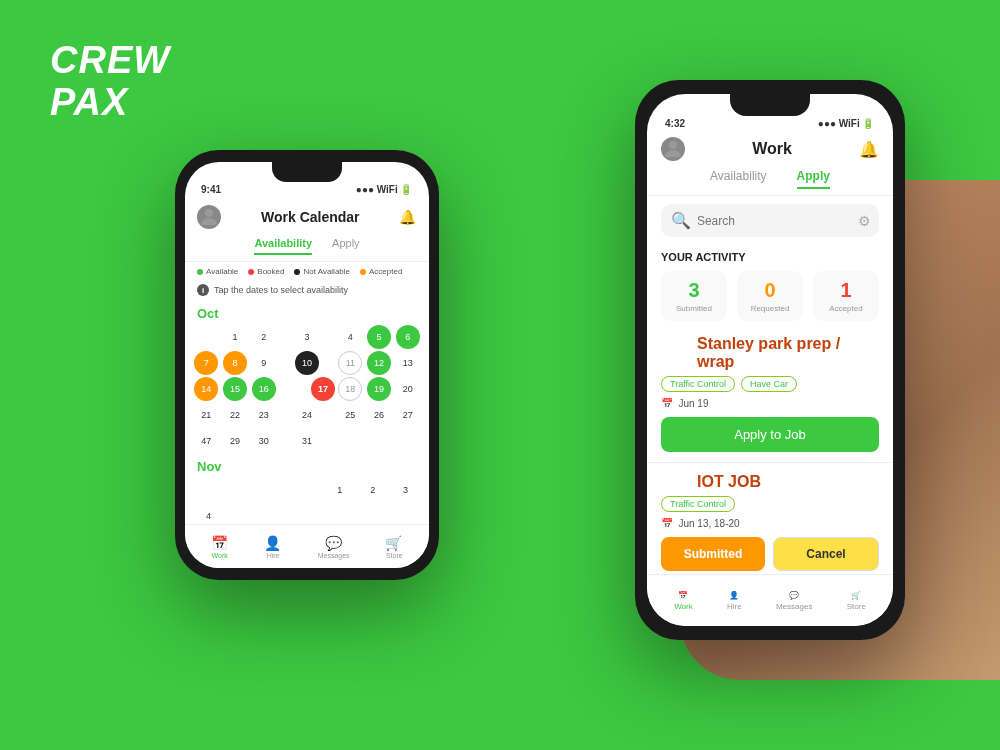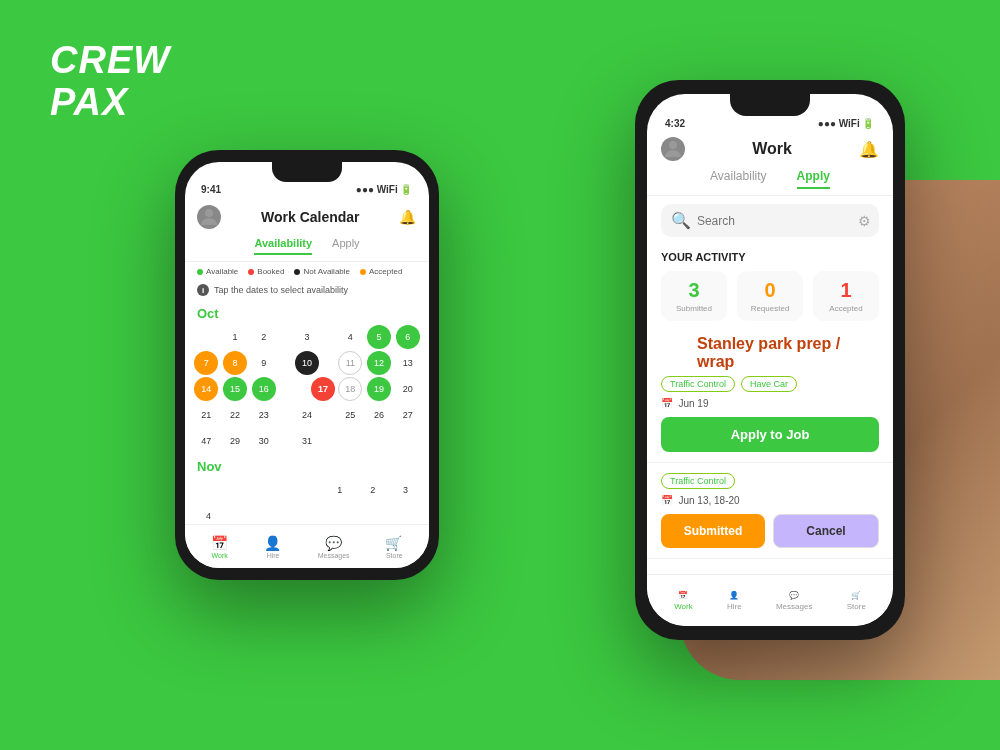--- a/index.html
+++ b/index.html
@@ -367,21 +367,21 @@
     }
 
     .apply-btn {
       background: #3CC840;
       color: white;
       border: none;
       border-radius: 8px;
       width: 100%;
       padding: 10px;
       font-size: 13px;
-      font-weight: 700;
+      font-weight: 400;
       cursor: pointer;
     }
 
     .submitted-row {
       display: flex;
       gap: 8px;
       margin-top: 4px;
     }
     .submitted-btn {
       flex: 1;
@@ -389,21 +389,21 @@
       color: white;
       border: none;
       border-radius: 8px;
       padding: 9px;
       font-size: 12px;
       font-weight: 700;
       cursor: pointer;
     }
     .cancel-btn {
       flex: 1;
-      background: #c4b5fd;
+      background: #fde047;
       color: #333;
       border: 1px solid #ddd;
       border-radius: 8px;
       padding: 9px;
       font-size: 12px;
       font-weight: 600;
       cursor: pointer;
     }
 
     .right-bottom-nav {
@@ -630,20 +630,21 @@
         <span class="job-tag">Have Car</span>
       </div>
       <div class="job-date">
         <span>📅</span>
         <span>Jun 19</span>
       </div>
       <button class="apply-btn">Apply to Job</button>
     </div>
 
     <div class="job-card">
+      <div class="job-title">IOT JOB</div>
       <div class="job-tags">
         <span class="job-tag">Traffic Control</span>
       </div>
       <div class="job-date">
         <span>📅</span>
         <span>Jun 13, 18-20</span>
       </div>
       <div class="submitted-row">
         <button class="submitted-btn">Submitted</button>
         <button class="cancel-btn">Cancel</button>

